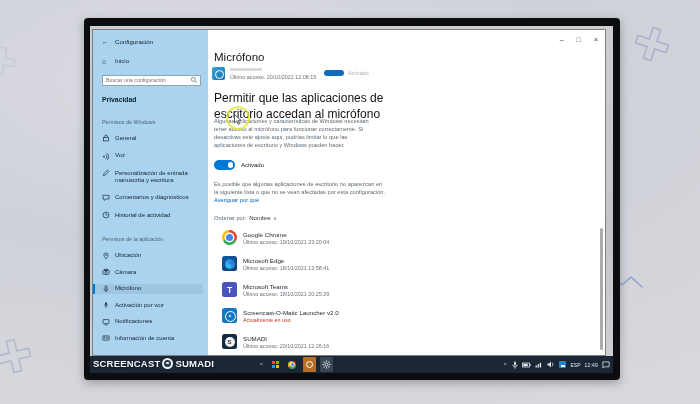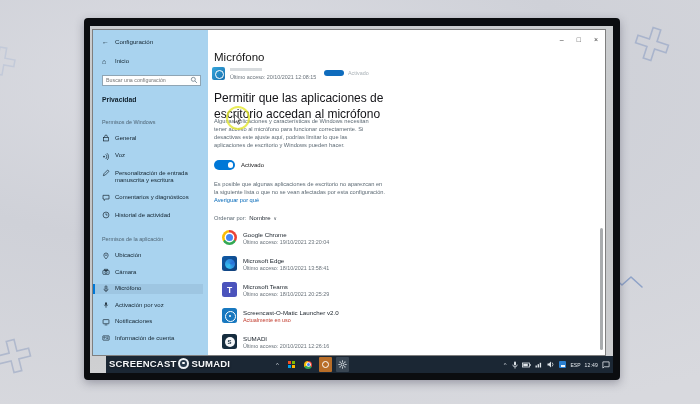--- a/index.html
+++ b/index.html
@@ -99,21 +99,21 @@
     background:#f4f6f8; border-radius:50%; }
   .ai-sumadi::after { content:"S"; position:absolute; inset:0; color:#152c3e; font-size:6px;
     font-weight:700; display:flex; align-items:center; justify-content:center; }
   .app-name { font-size:6.2px; color:#202830; margin-bottom:1.5px; padding-top:0.5px; }
   .app-status { font-size:5.4px; color:#6a737b; }
   .app-status.inuse { color:#c0392b; }
   .thumb { position:absolute; right:2px; top:198px; width:3px; height:122px;
            background:#a9acae; border-radius:1.5px; }
 
   
-  .taskbar { position:absolute; left:16px; right:0; bottom:0; height:17px; background:#1b2734; }
+  .taskbar { position:absolute; left:0; right:0; bottom:0; height:17px; background:#1b2734; }
   .wm { position:absolute; left:3px; top:1.5px; display:flex; align-items:center; gap:2px;
         font-weight:700; font-size:9.5px; letter-spacing:.2px; color:#f6f8fa;
         text-shadow:0 1px 2px rgba(0,0,0,.55); }
   .wm-logo { width:11px; height:11px; border:2.2px solid #edf1f4; border-radius:50%;
              background:#27394a; position:relative; flex:0 0 11px; }
   .wm-logo::after { content:""; position:absolute; left:2px; top:2px; width:2.6px; height:2.6px;
                     background:#fff; border-radius:50%; }
   .tb-apps { position:absolute; left:170px; top:0; bottom:0; display:flex; align-items:center; gap:4px; }
   .tb-caret { color:#cfd6dd; font-size:6px; line-height:1; margin-right:2px; }
   .slot { height:15px; width:13px; display:flex; align-items:center; justify-content:center;

